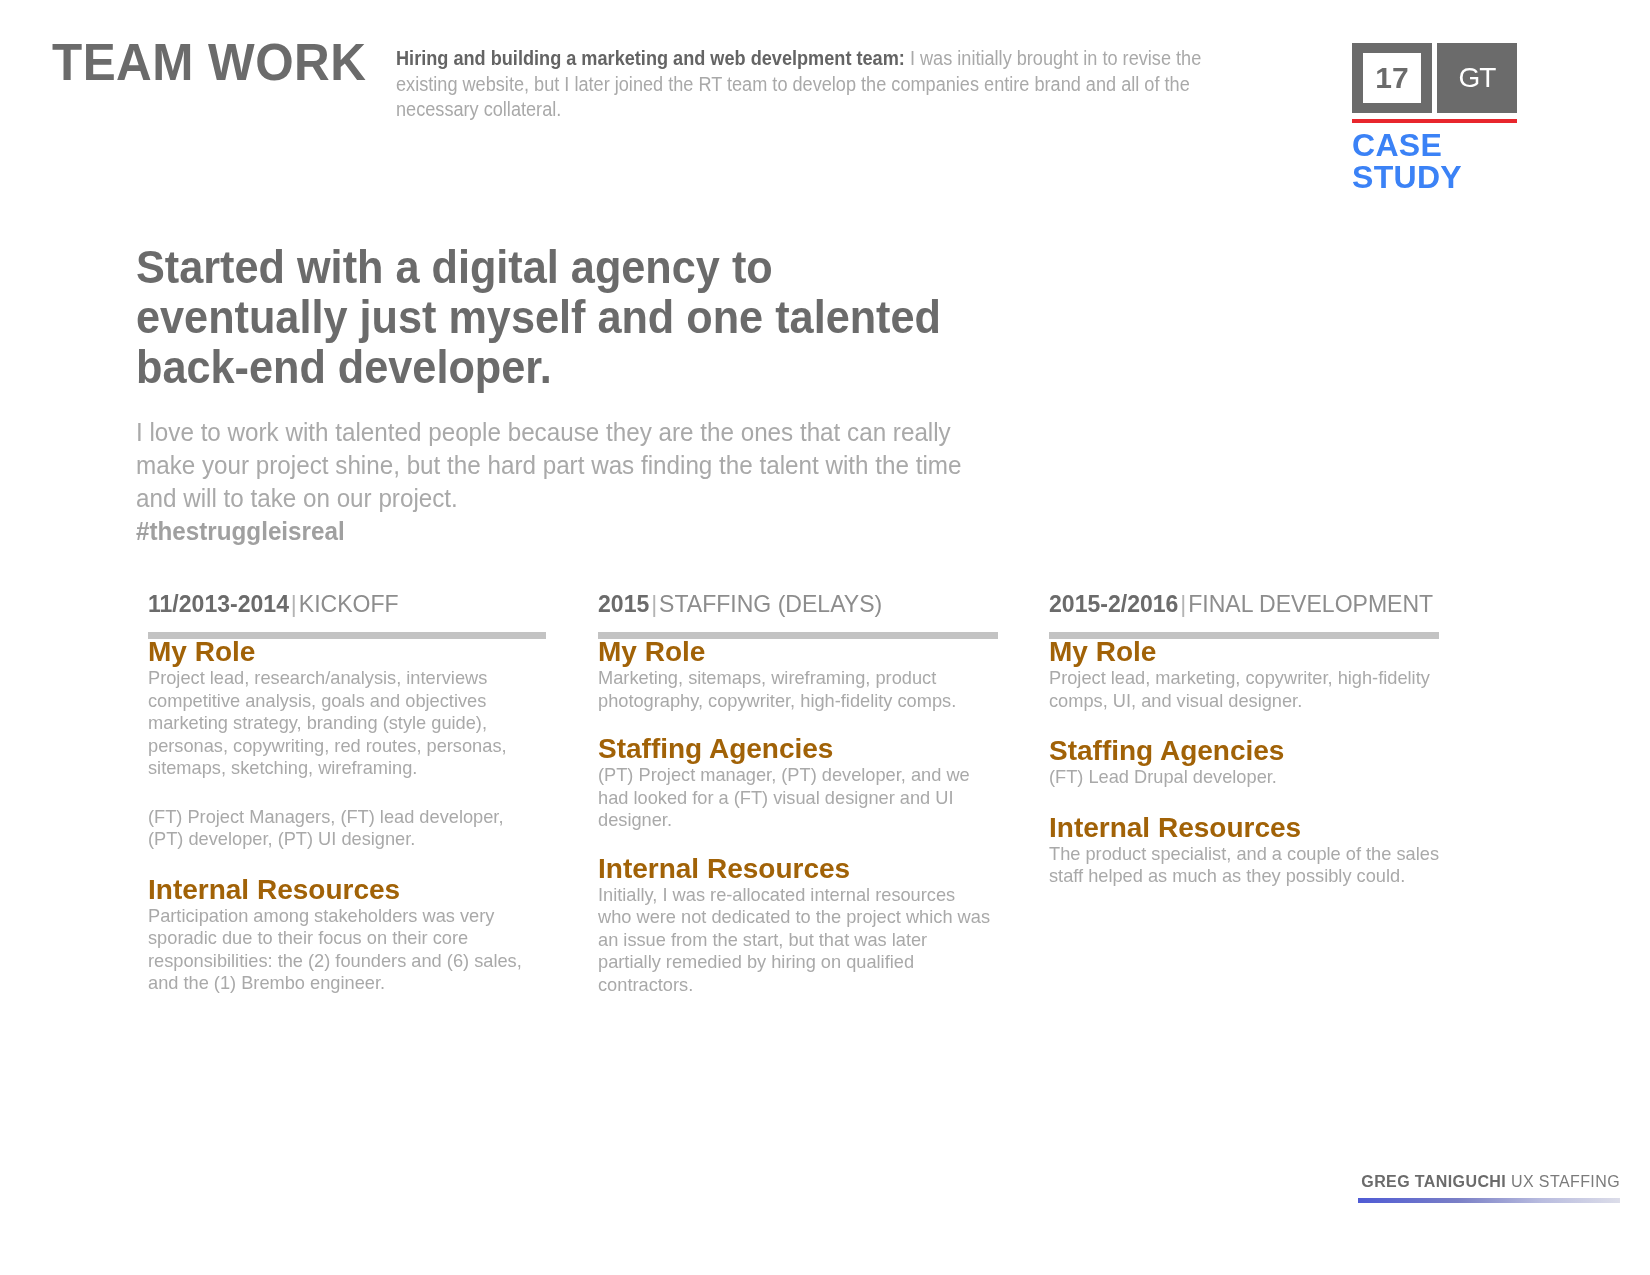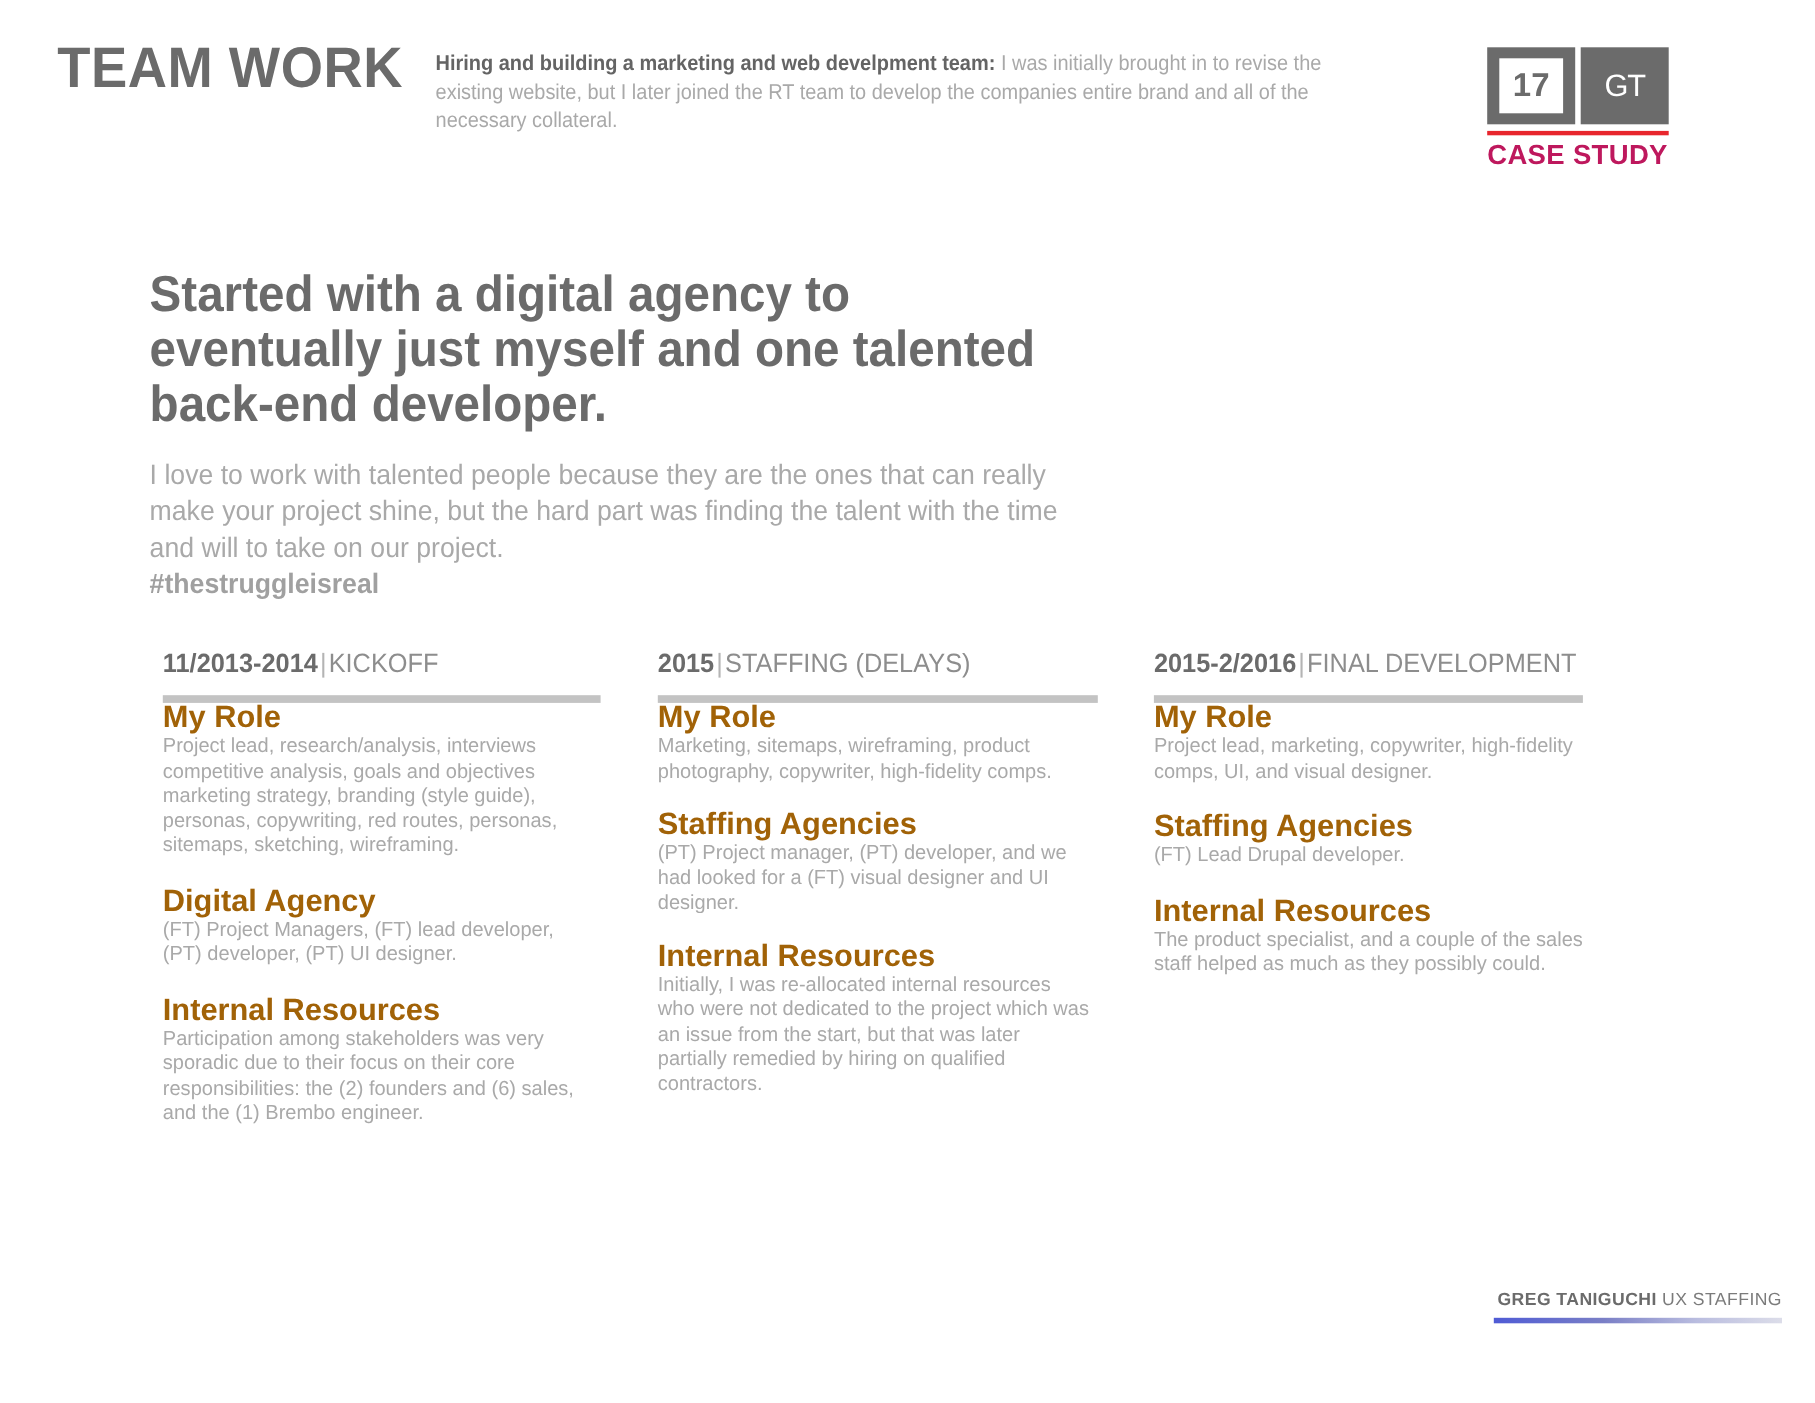--- a/index.html
+++ b/index.html
@@ -41,21 +41,21 @@
     width:58px;height:50px;background:#ffffff;
     display:flex;align-items:center;justify-content:center;
     color:#6b6b6b;font-size:30px;font-weight:bold;line-height:1;
   }
   .logo-gt{
     color:#ffffff;font-size:28px;font-weight:normal;letter-spacing:-1px;
     line-height:1;
   }
   .logo-rule{width:165px;height:4px;background:#e8262d;margin-top:6px;}
   .logo-cap{
-    margin-top:6px;font-size:25px;font-weight:bold;color:#be185d;
+    margin-top:6px;font-size:32px;font-weight:bold;color:#3b82f6;
     letter-spacing:.3px;line-height:1;
   }
 
   
   .hero-h{
     position:absolute;left:136px;top:242px;width:900px;
     font-size:46px;font-weight:bold;line-height:50px;color:#6b6b6b;
     transform:scaleX(.94);transform-origin:left top;
   }
   .hero-p{
@@ -144,21 +144,20 @@
     <div class="col col1">
       <div class="col-head">
         <b>11/2013-2014</b><span class="sep">|</span><span>KICKOFF</span>
       </div>
       <div class="col-rule"></div>
       <div class="sec">
         <div class="sec-h">My Role</div>
         <div class="sec-p">Project lead, research/analysis, interviews competitive analysis, goals and objectives marketing strategy, branding (style guide), personas, copywriting, red routes, personas, sitemaps, sketching,  wireframing.</div>
       </div>
       <div class="sec">
-        <div class="sec-h">Digital Agency</div>
         <div class="sec-p">(FT) Project Managers, (FT) lead developer, (PT) developer, (PT) UI designer.</div>
       </div>
       <div class="sec">
         <div class="sec-h">Internal Resources</div>
         <div class="sec-p">Participation among stakeholders was very sporadic due to their focus on their core responsibilities: the (2) founders and (6) sales, and the (1) Brembo engineer.</div>
       </div>
     </div>
 
     <div class="col col2">
       <div class="col-head">

